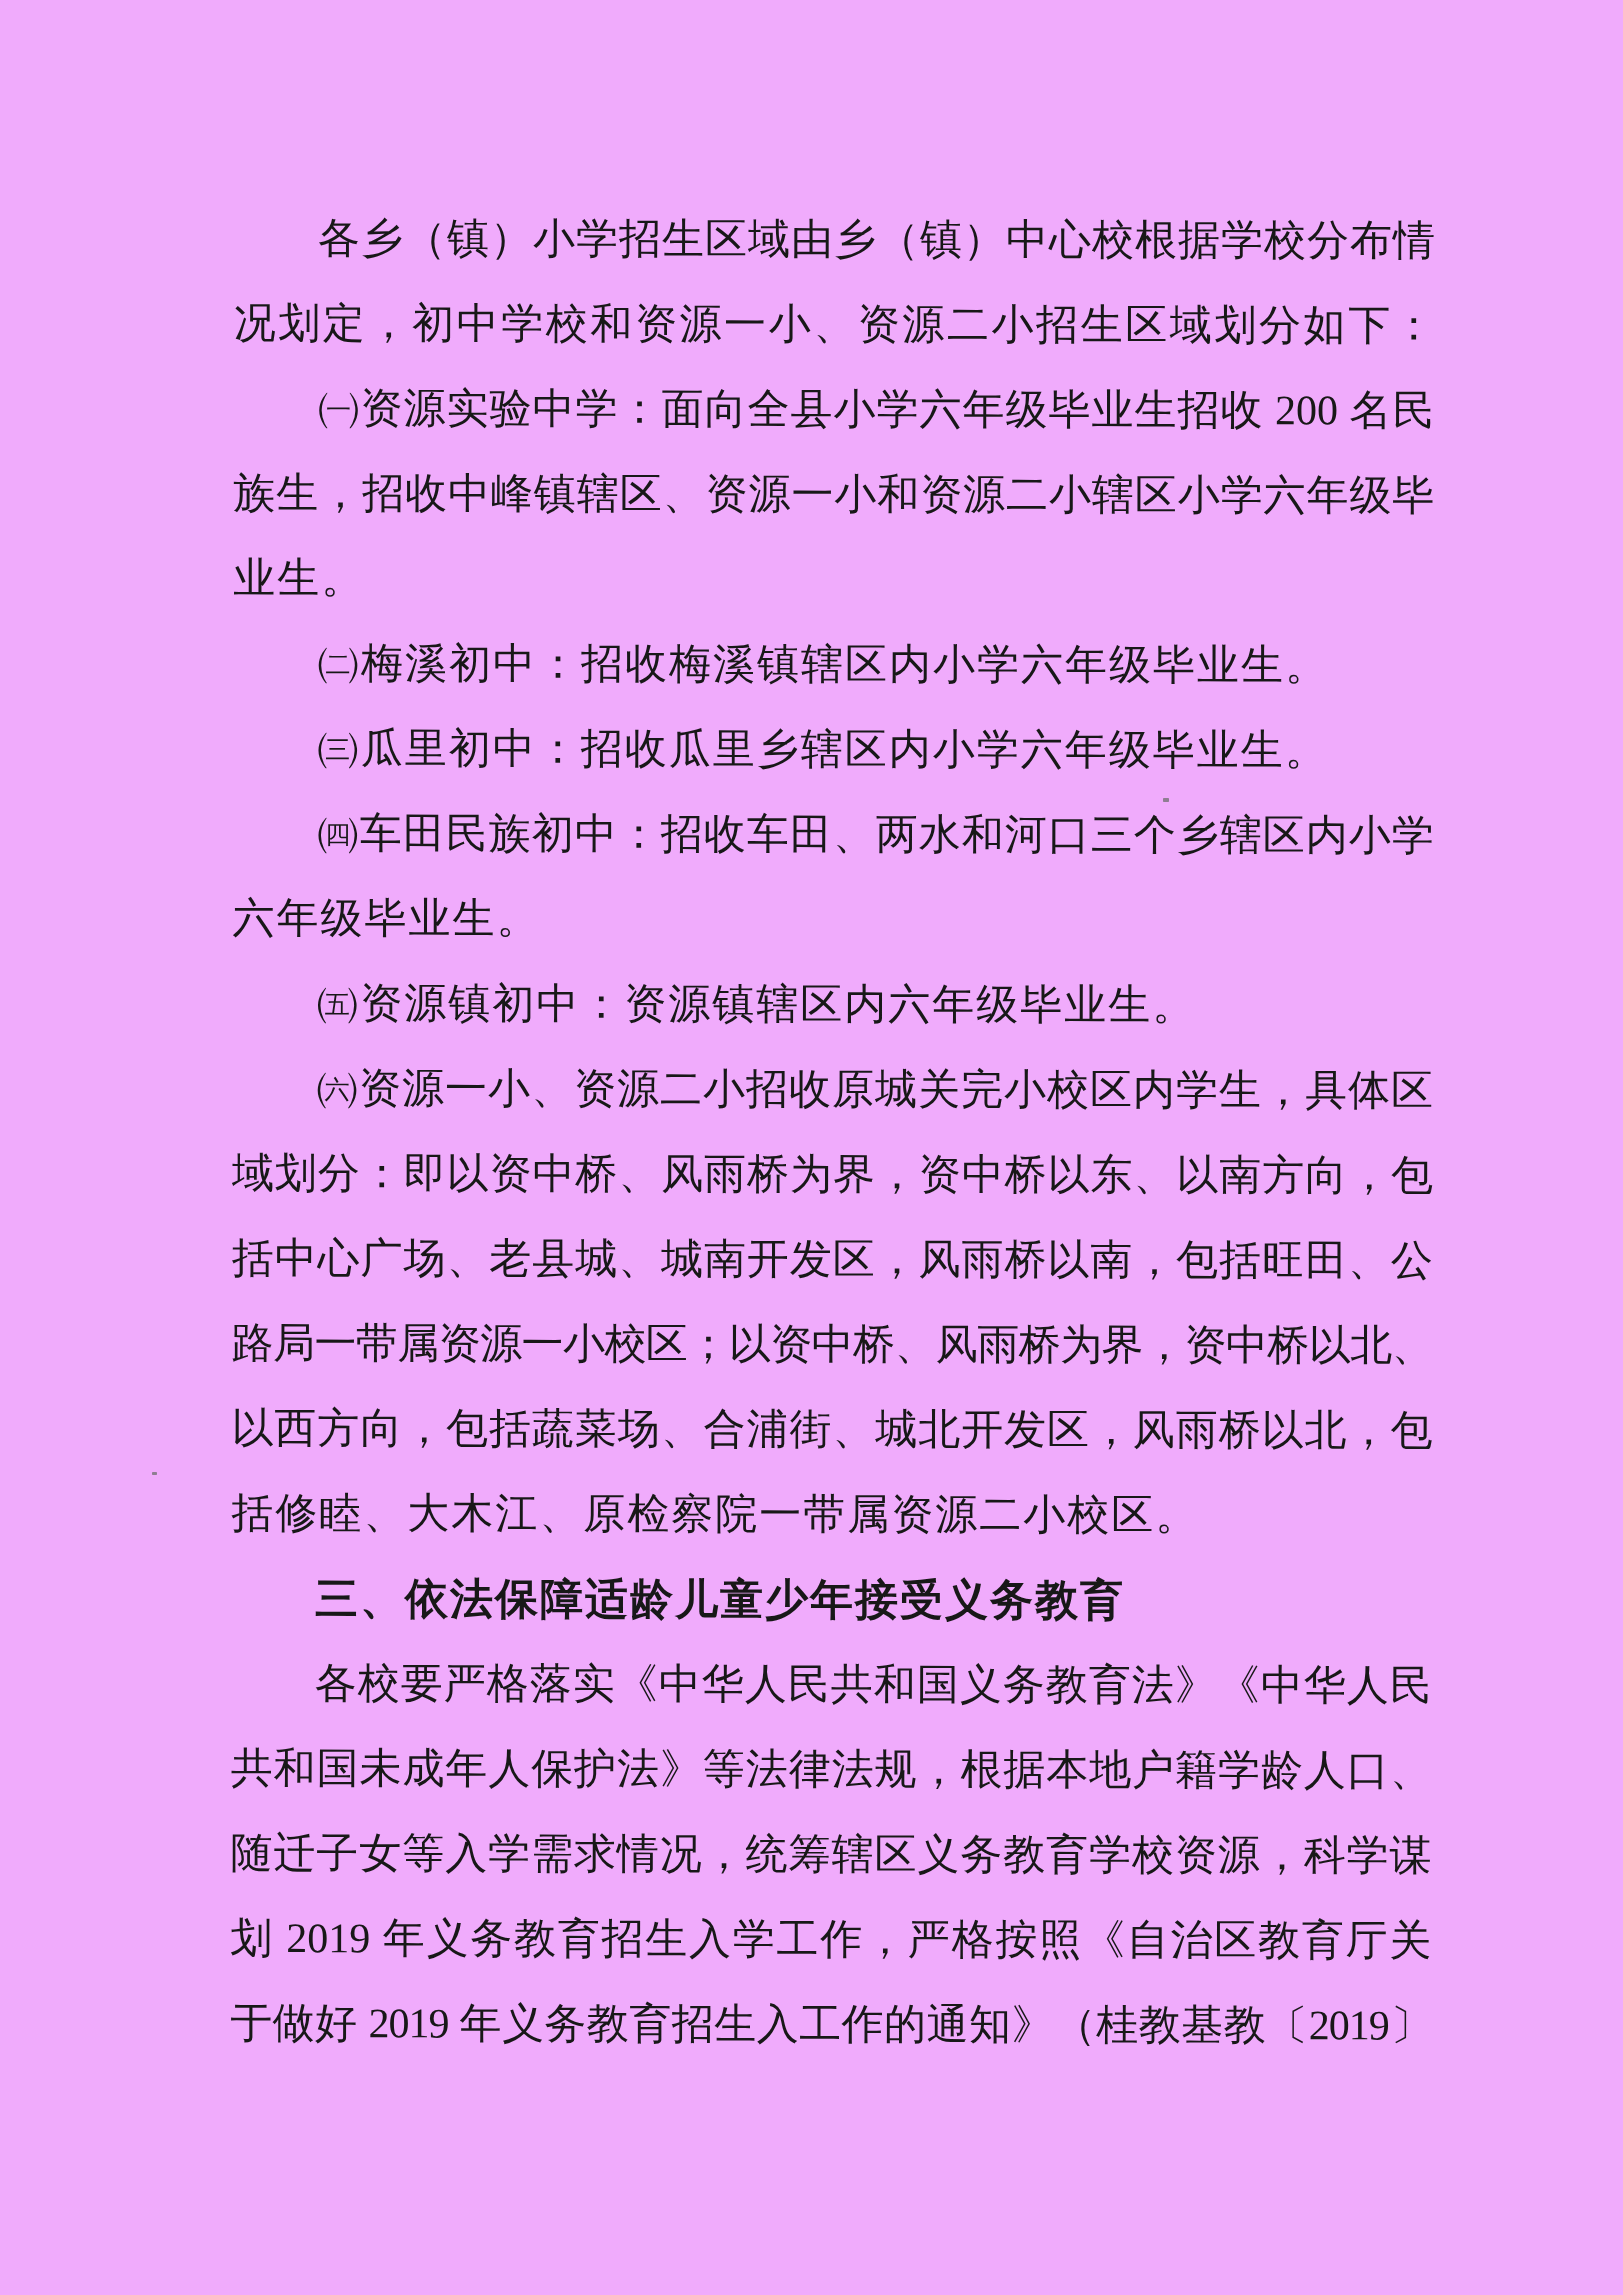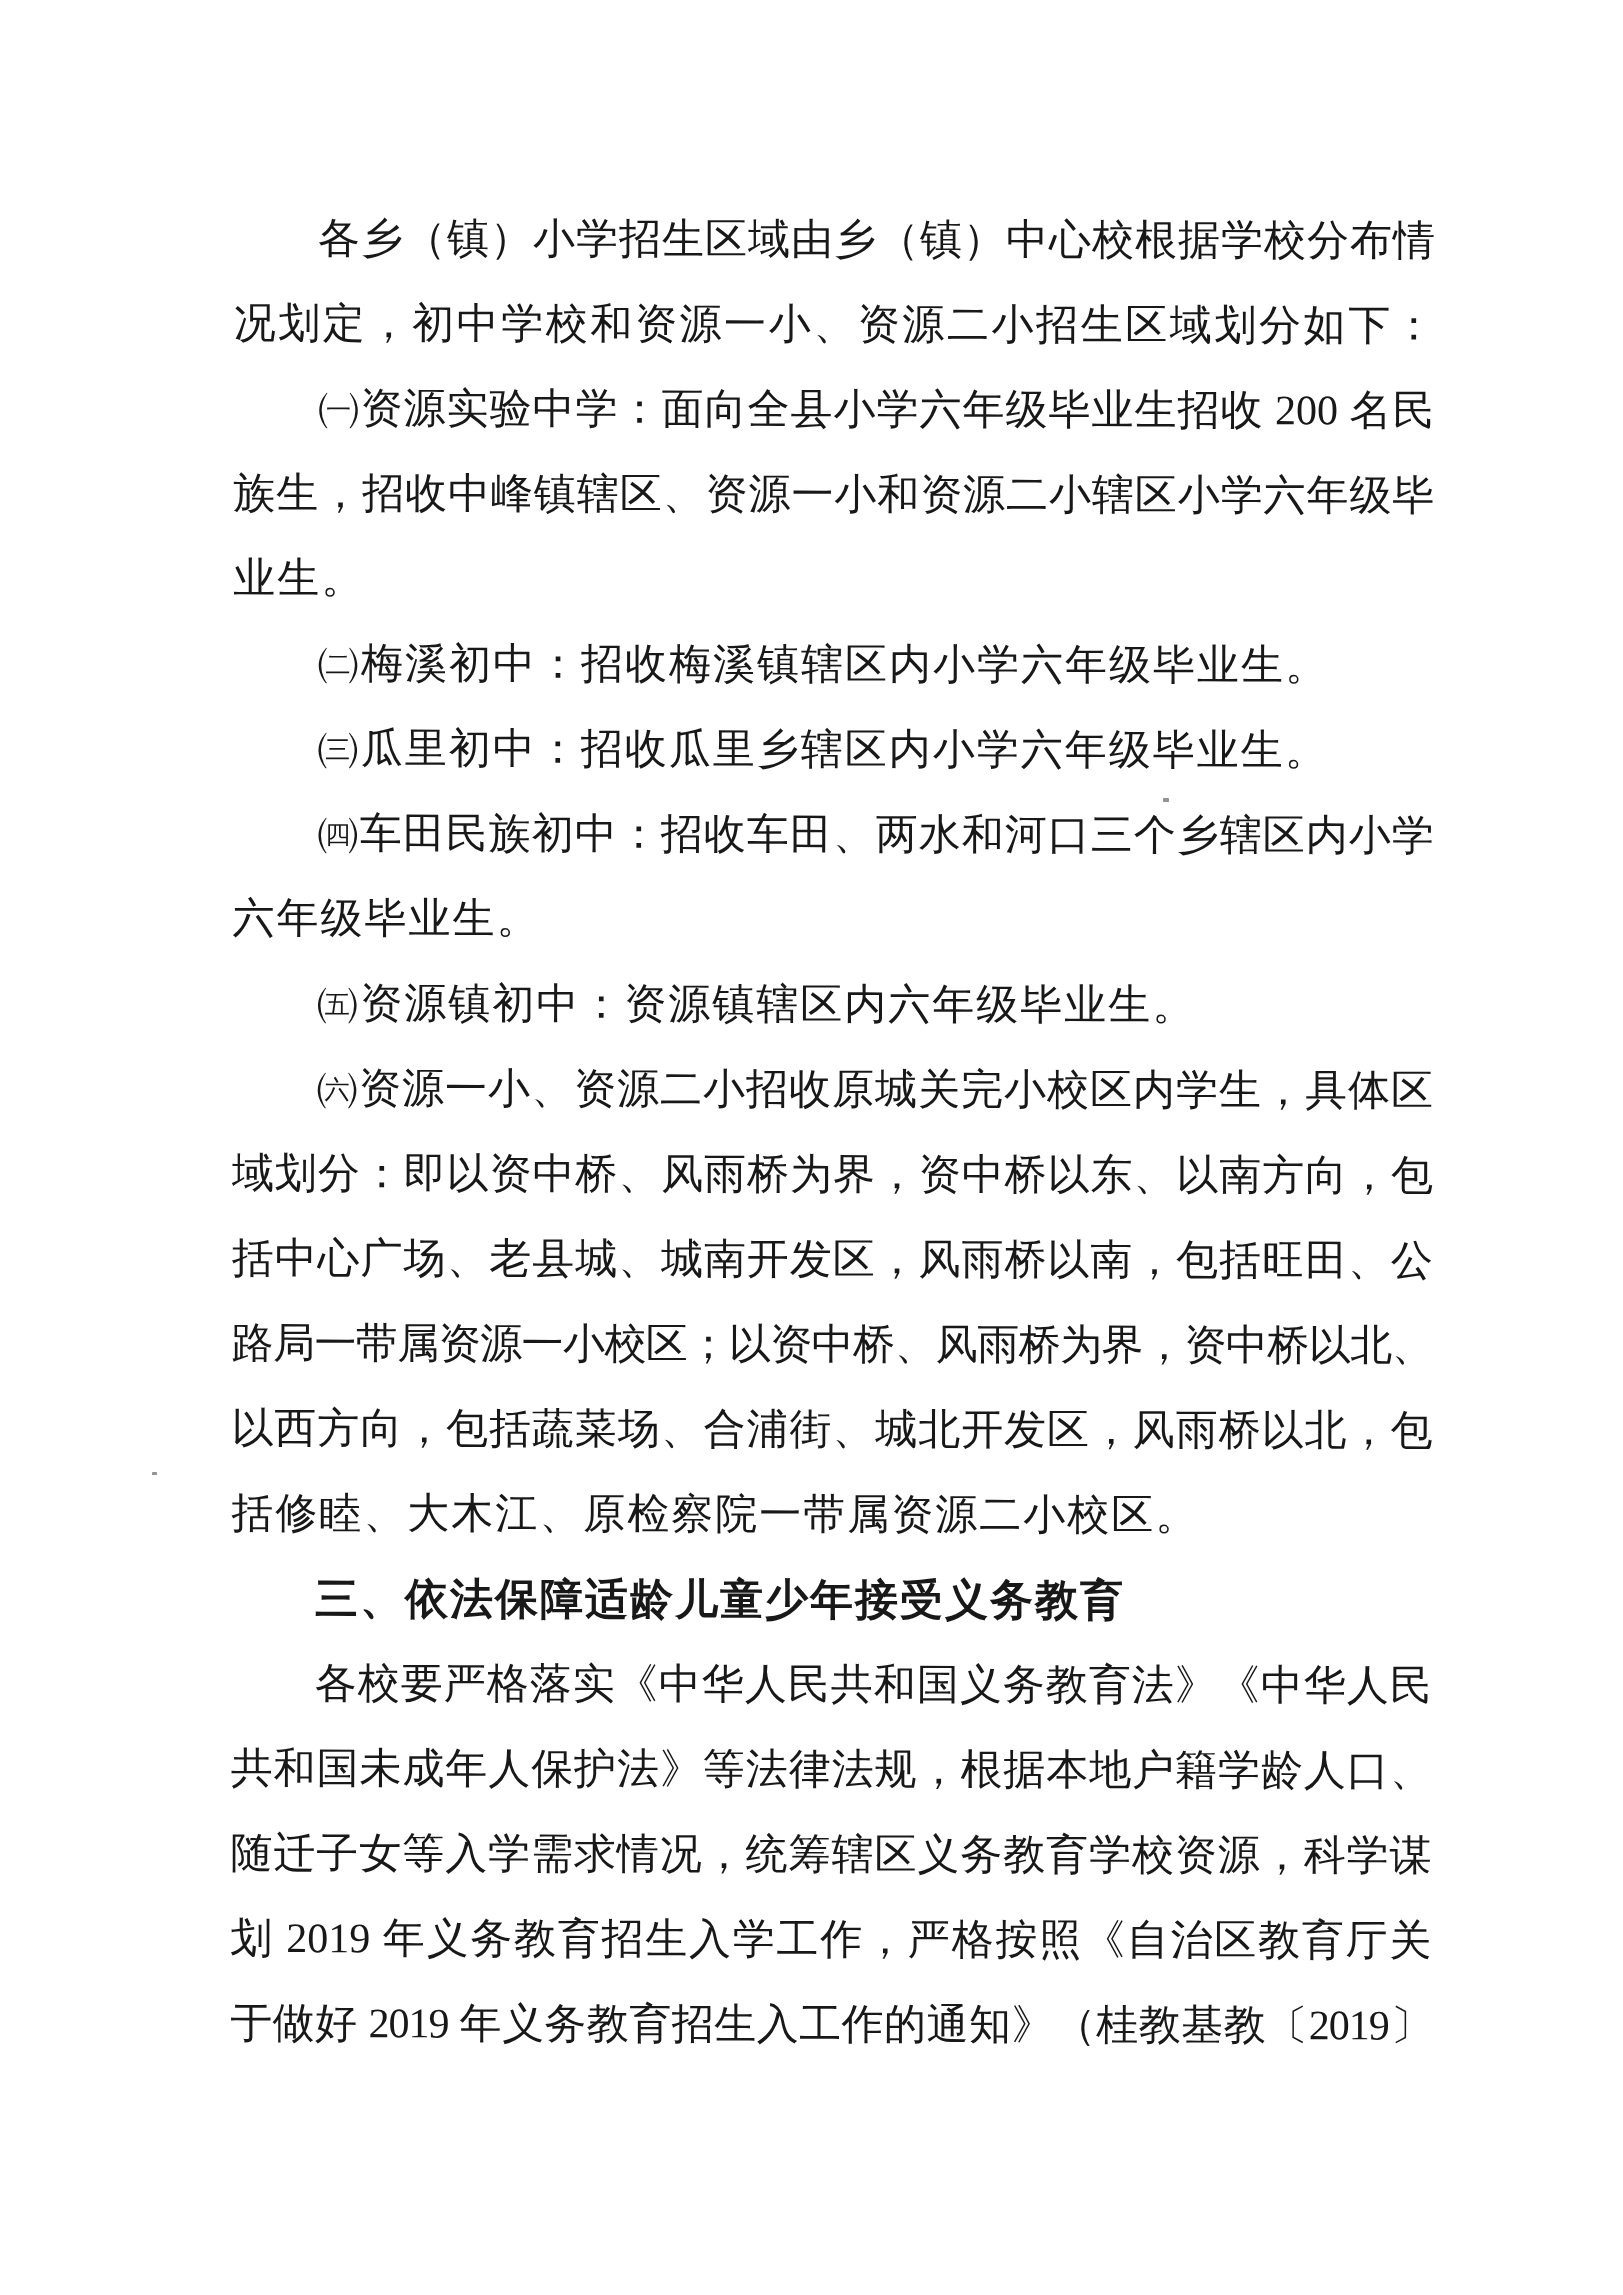--- a/index.html
+++ b/index.html
@@ -4,21 +4,21 @@
 <style>
   html, body {
     margin: 0;
     padding: 0;
     background: #e8e8e8;
   }
   .page {
     position: relative;
     width: 1623px;
     height: 2295px;
-    background: #ffffff;
+    background: #f0abfc;
     overflow: hidden;
     font-family: "Liberation Serif", serif;
   }
   .text-block {
     position: absolute;
     left: 234px;
     top: 196px;
     width: 1201px;
     transform: rotate(0.12deg);
     transform-origin: 0 0;

